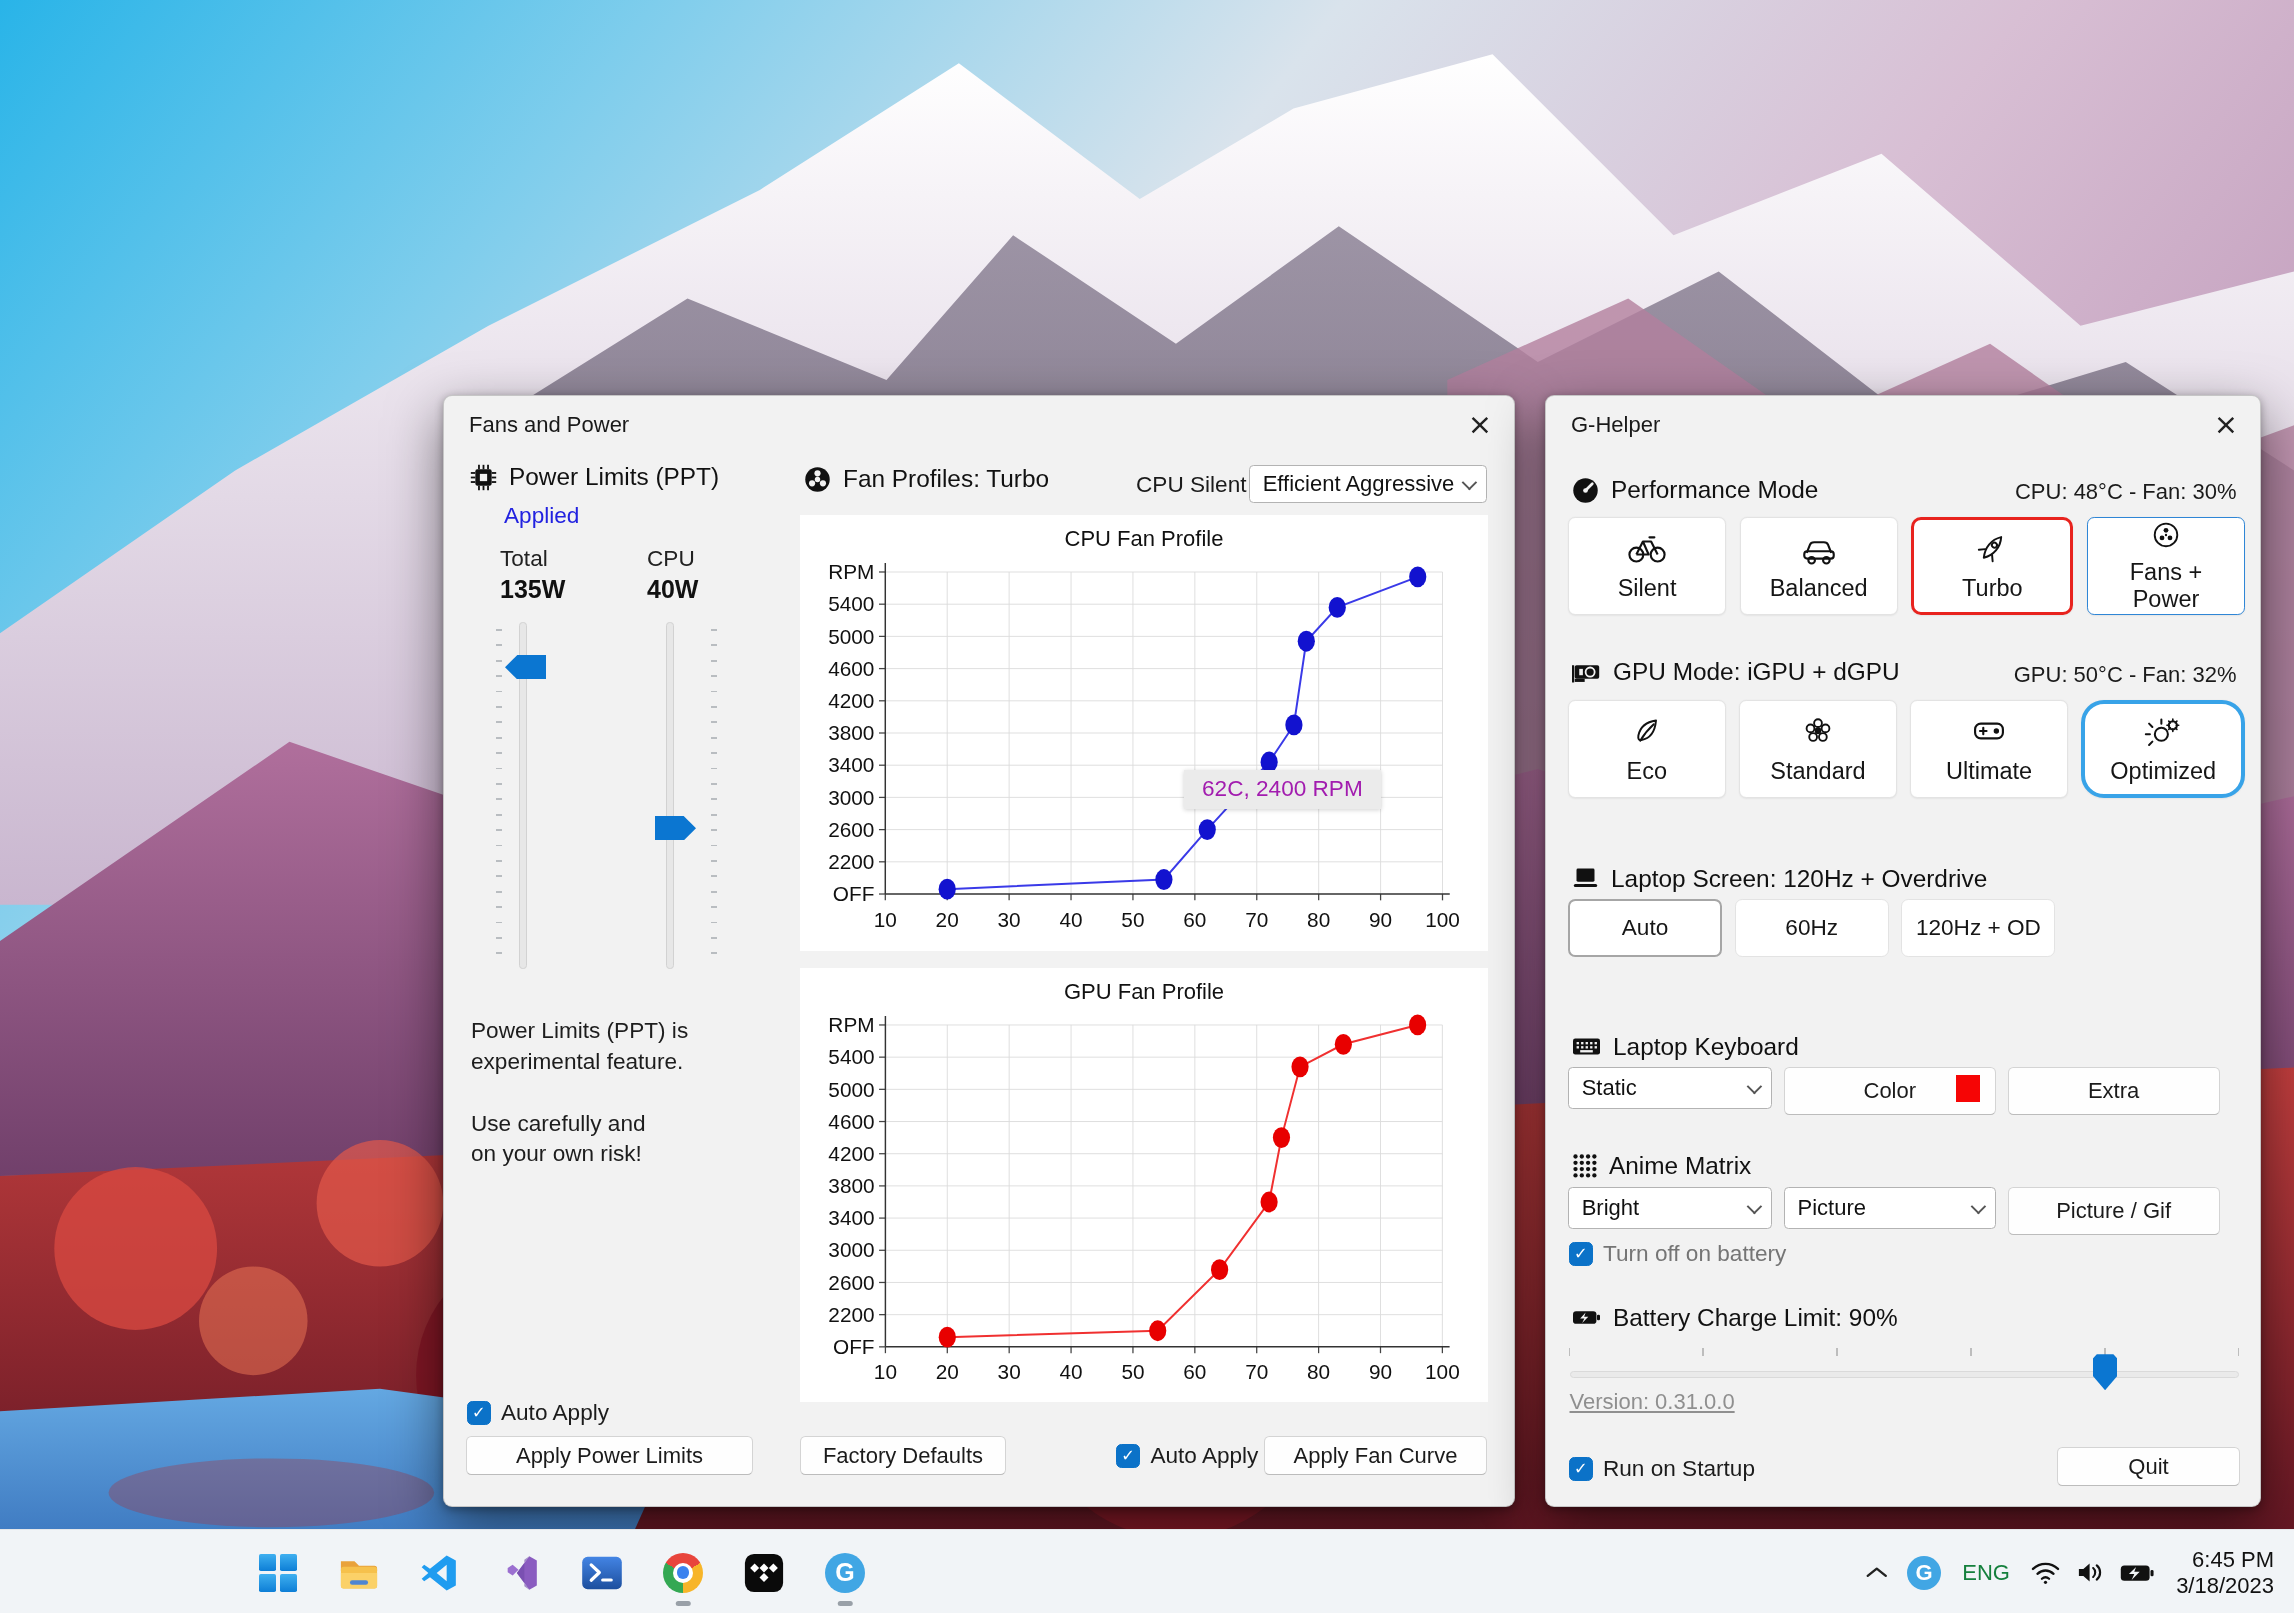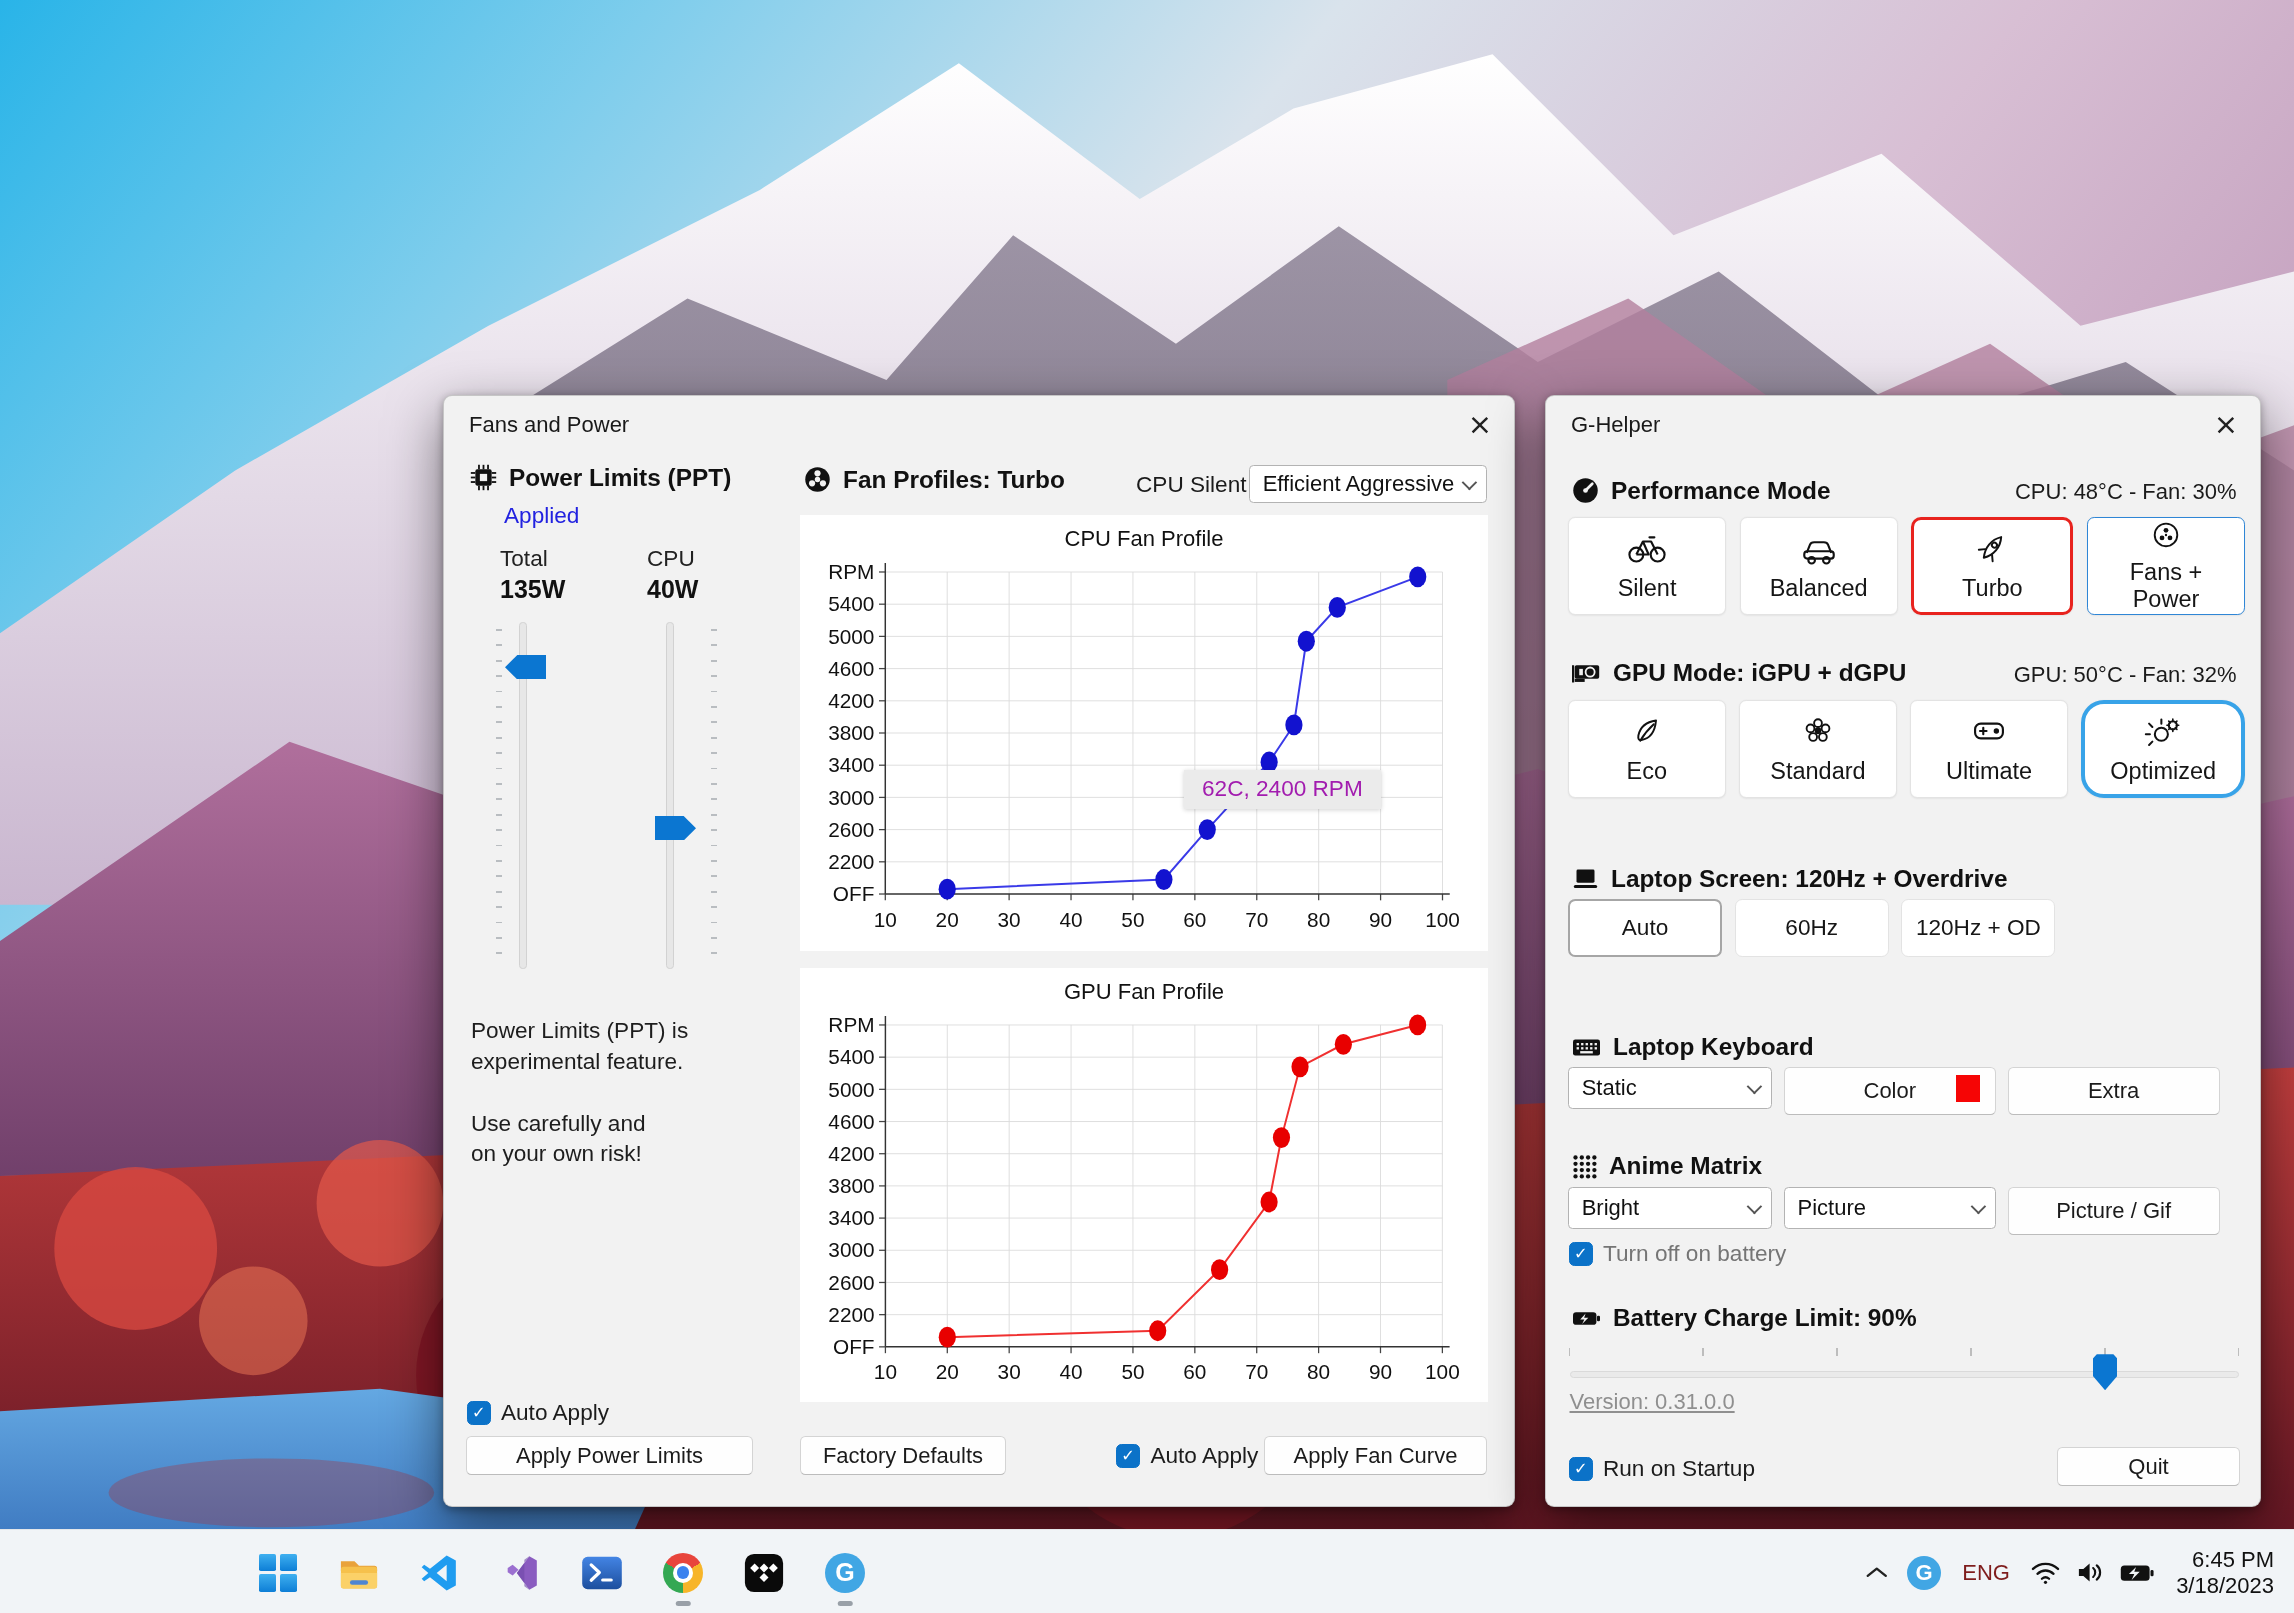--- a/index.html
+++ b/index.html
@@ -13,21 +13,21 @@
   .window{position:absolute;background:#f2f2f2;border-radius:9px;
           border:0.9px solid rgba(0,0,0,.18);
           box-shadow:0 20px 54px rgba(0,0,0,.5),0 2.7px 9px rgba(0,0,0,.3);}
   .fans{left:443px;top:395px;width:1072px;height:1112px;}
   .ghelper{left:1545px;top:395px;width:716px;height:1112px;}
   .win-title{position:absolute;left:25px;top:16.3px;font-size:22px;color:#191919;}
   .close-btn{position:absolute;right:12.7px;top:7.2px;width:43px;height:42px;border:none;background:transparent;
              font-size:29px;line-height:1;color:#222;display:flex;align-items:center;justify-content:center;cursor:default;
              font-family:"DejaVu Sans",sans-serif;}
 
-  .hdr{position:absolute;display:flex;align-items:center;gap:11px;font-weight:bold;font-size:24.4px;color:#111;}
+  .hdr{position:absolute;display:flex;gap:11px;font-weight:normal;font-size:24.4px;color:#111;}
   .hdr svg{flex:0 0 auto;}
   .status{position:absolute;right:23.5px;font-size:22px;color:#1b1b1b;}
 
   
   .pl-applied{position:absolute;left:60px;top:107px;font-size:22.6px;color:#2222e0;}
   .col-label{position:absolute;font-size:22.6px;color:#222;}
   .col-value{position:absolute;font-size:25px;font-weight:bold;color:#111;}
   .vtrack{position:absolute;width:8.1px;height:347px;top:226px;background:#e7e7e7;border:0.9px solid #d2d2d2;border-radius:3.6px;}
   .vticks{position:absolute;width:6.3px;height:335px;top:233px;
           background:repeating-linear-gradient(to bottom,#9aa0a6 0 1.8px,transparent 1.8px 15.4px);opacity:.65;}
@@ -92,21 +92,21 @@
   .start-grid{width:38px;height:38px;display:grid;grid-template-columns:1fr 1fr;gap:3.6px;}
   .start-grid span{background:linear-gradient(180deg,#3fb0f0,#0d7ed6);border-radius:1.8px;}
   .chrome-ball{width:40px;height:40px;border-radius:50%;
                background:conic-gradient(from -60deg,#e8453c 0 120deg,#f7b529 0 240deg,#34a853 0 360deg);position:relative;}
   .chrome-ball::before{content:"";position:absolute;inset:10px;border-radius:50%;background:#fff;}
   .chrome-ball::after{content:"";position:absolute;inset:13.6px;border-radius:50%;background:#3b82ef;}
   .gball{width:40px;height:40px;border-radius:50%;background:#41a6e4;color:#fff;font-weight:bold;font-size:25px;
          display:flex;align-items:center;justify-content:center;}
   .tray{position:absolute;right:0;top:0;height:85px;display:flex;align-items:center;padding-right:20px;}
   .tray-item{display:flex;align-items:center;justify-content:center;height:54px;}
-  .tray-lang{font-size:22px;color:#7f1d1d;padding:0 12.7px;}
+  .tray-lang{font-size:22px;color:#15803d;padding:0 12.7px;}
   .gball.small{width:34px;height:34px;font-size:22px;}
   .clock{display:flex;flex-direction:column;align-items:flex-end;font-size:22px;line-height:26px;color:#111;padding-left:14.5px;}
 </style>
 </head>
 <body>
 
 <div id="screen">
 
   <div class="wallpaper">
     <svg viewBox="0 0 2536 1784" preserveAspectRatio="none">

